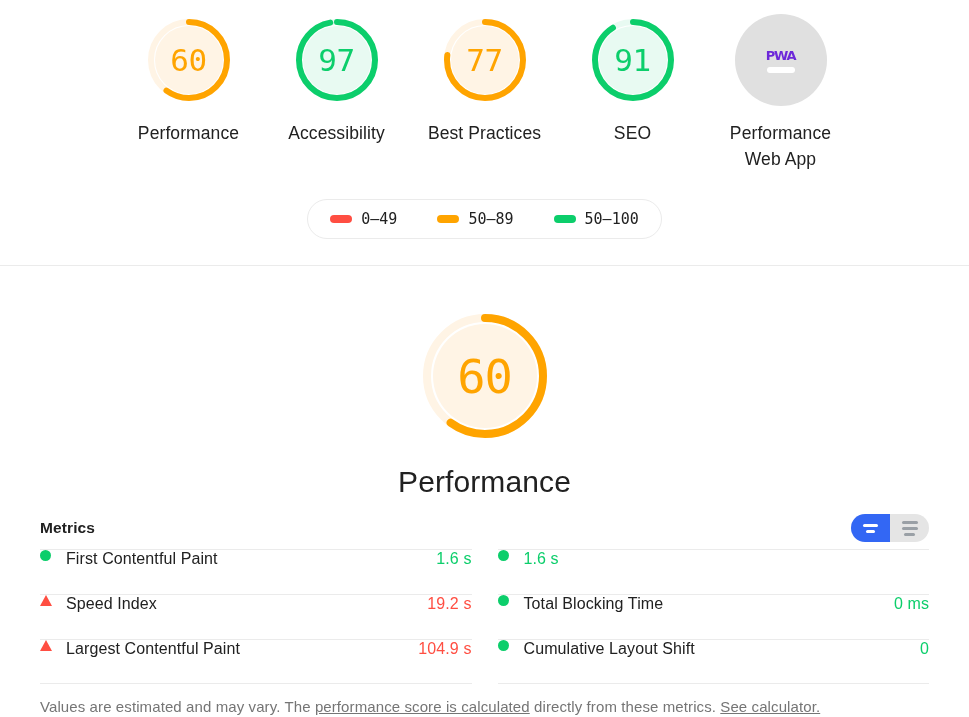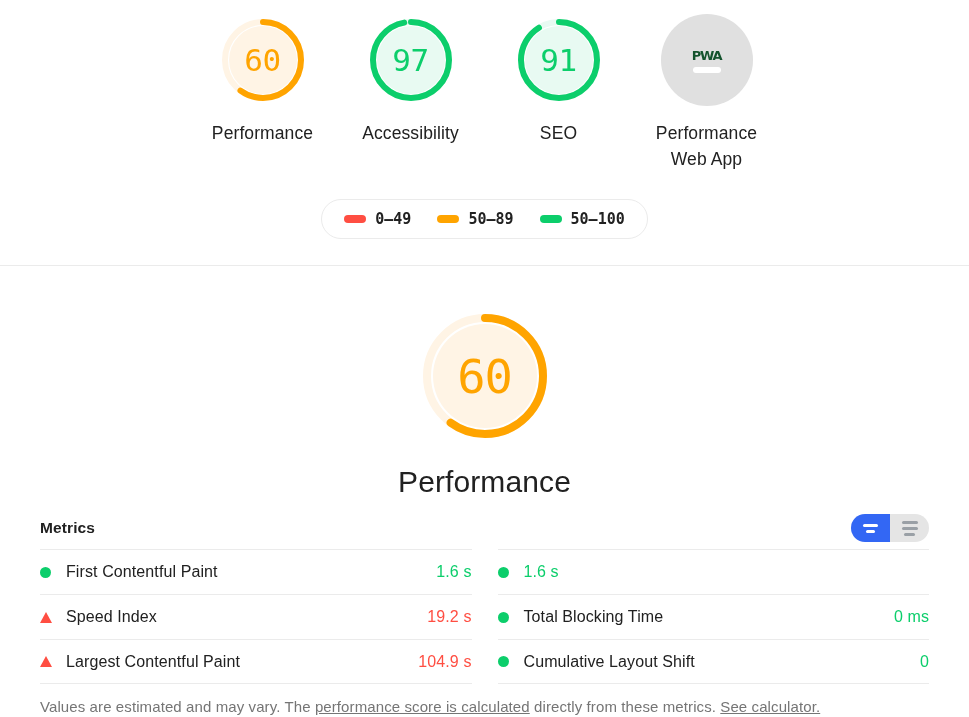--- a/index.html
+++ b/index.html
@@ -59,45 +59,44 @@
     background: #e0e0e0;
     display: flex;
     flex-direction: column;
     align-items: center;
     justify-content: center;
   }
   .pwa-text {
     font-family: "DejaVu Sans", sans-serif;
     font-size: 13px;
     font-weight: bold;
-    color: #14532d;
+    color: #6d28d9;
     letter-spacing: -1.2px;
     margin-bottom: 4px;
   }
   .pwa-dash {
     width: 28px; height: 6px;
     border-radius: 3px;
     background: #ffffff;
   }
 
   
   .legend-row {
     display: flex;
     justify-content: center;
     margin-top: 27px;
   }
   .legend {
     display: inline-flex;
     align-items: center;
-    gap: 26px;
+    gap: 40px;
     border: 1px solid #ebebeb;
     border-radius: 24px;
     padding: 10px 22px;
     background: #fff;
-    font-weight: bold;
   }
   .legend-item {
     display: flex;
     align-items: center;
     gap: 9px;
   }
   .legend-swatch {
     width: 22px; height: 8px;
     border-radius: 4px;
     display: inline-block;
@@ -191,21 +190,21 @@
   .tl-w11 { width: 11px; }
 
   .metrics-columns {
     display: flex;
     gap: 26px;
     margin-top: 8px;
   }
   .metrics-col { flex: 1; }
   .metric-row {
     display: flex;
-    align-items: center;
+    align-items: flex-start;
     height: 45px;
     border-top: 1px solid #ebebeb;
     font-size: 16px;
   }
   .metric-row:last-child { border-bottom: 1px solid #ebebeb; }
   .metric-icon {
     width: 26px;
     display: flex;
     align-items: center;
     justify-content: flex-start;
@@ -269,20 +268,31 @@
         <svg width="92" height="92" viewBox="0 0 92 92">
           <circle cx="46" cy="46" r="34" fill="#e8faf2"></circle>
           <circle cx="46" cy="46" r="38" fill="none" stroke="#e8faf2" stroke-width="6"></circle>
           <circle cx="46" cy="46" r="38" fill="none" stroke="#0cce6b" stroke-width="6" stroke-linecap="round" stroke-dasharray="231.59 150.43" stroke-dashoffset="0" transform="rotate(-90 46 46)"></circle>
         </svg>
         <span class="gauge-num" style="color:#0cce6b">97</span>
       </div>
       <span class="gauge-label">Accessibility</span>
     </a>
 
+    <a class="gauge-cell">
+      <div class="gauge-wrap">
+        <svg width="92" height="92" viewBox="0 0 92 92">
+          <circle cx="46" cy="46" r="34" fill="#fff4e5"></circle>
+          <circle cx="46" cy="46" r="38" fill="none" stroke="#fff4e5" stroke-width="6"></circle>
+          <circle cx="46" cy="46" r="38" fill="none" stroke="#ffa400" stroke-width="6" stroke-linecap="round" stroke-dasharray="183.84 198.18" stroke-dashoffset="0" transform="rotate(-90 46 46)"></circle>
+        </svg>
+        <span class="gauge-num" style="color:#ffa400">77</span>
+      </div>
+      <span class="gauge-label">Best Practices</span>
+    </a>
 
     <a class="gauge-cell">
       <div class="gauge-wrap">
         <svg width="92" height="92" viewBox="0 0 92 92">
           <circle cx="46" cy="46" r="34" fill="#e8faf2"></circle>
           <circle cx="46" cy="46" r="38" fill="none" stroke="#e8faf2" stroke-width="6"></circle>
           <circle cx="46" cy="46" r="38" fill="none" stroke="#0cce6b" stroke-width="6" stroke-linecap="round" stroke-dasharray="217.25 164.77" stroke-dashoffset="0" transform="rotate(-90 46 46)"></circle>
         </svg>
         <span class="gauge-num" style="color:#0cce6b">91</span>
       </div>

